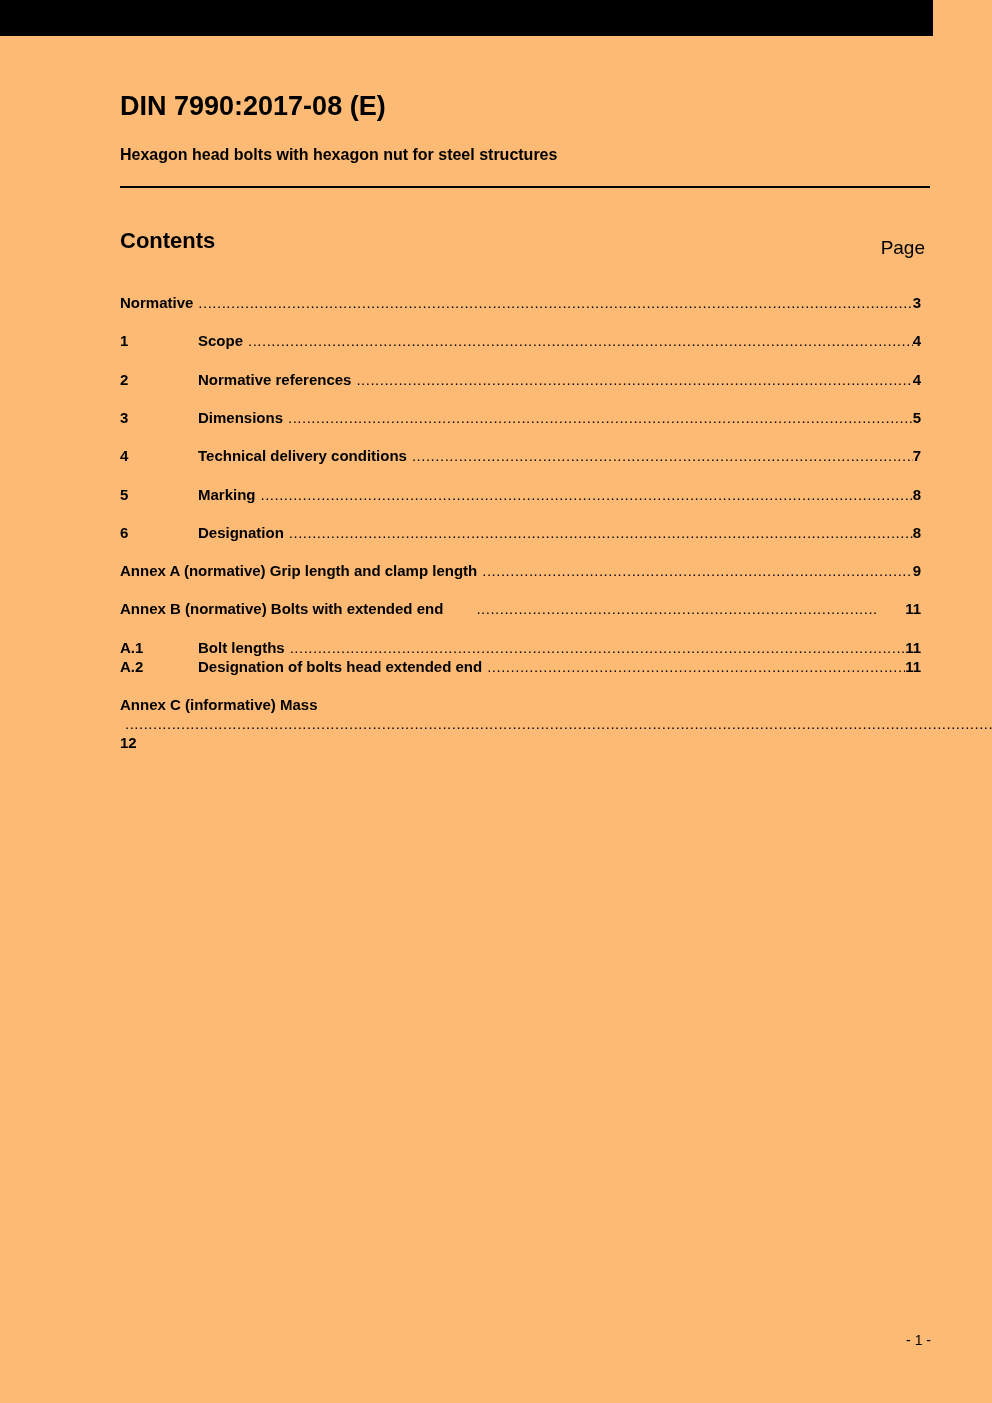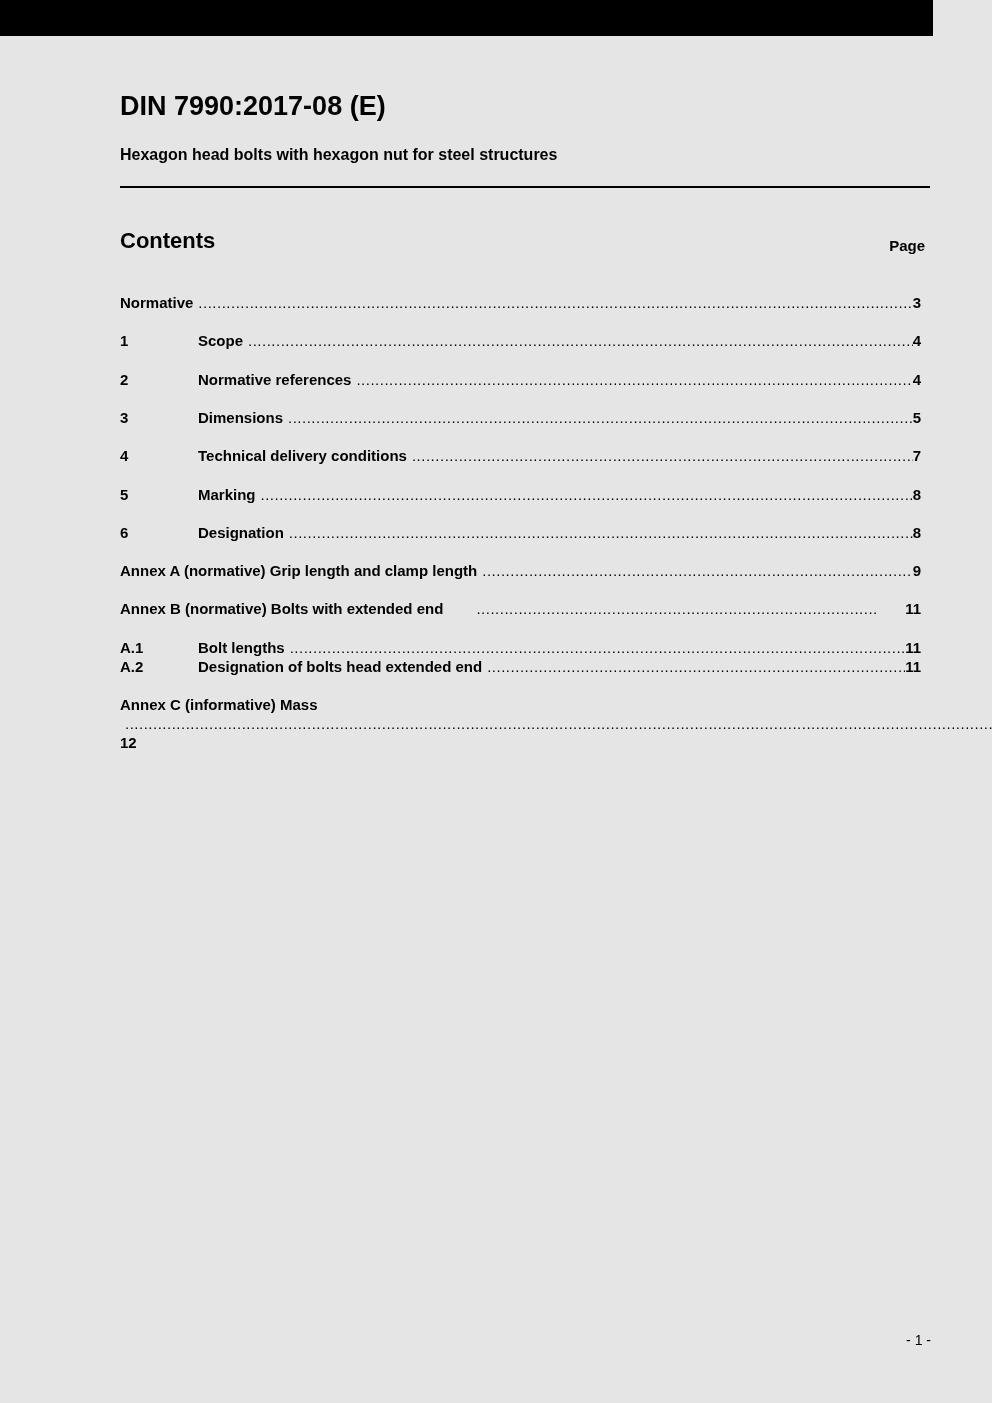--- a/index.html
+++ b/index.html
@@ -4,21 +4,21 @@
 <style>
   html, body {
     margin: 0;
     padding: 0;
     background: #ffffff;
   }
   .page {
     position: relative;
     width: 992px;
     height: 1403px;
-    background: #e5e5e5;
+    background: #fdba74;
     color: #000000;
     font-family: "Liberation Sans", sans-serif;
     overflow: hidden;
   }
   .scan-bar {
     position: absolute;
     left: 0;
     top: 0;
     width: 933px;
     height: 36px;
@@ -55,22 +55,22 @@
     left: 120px;
     top: 228px;
     margin: 0;
     font-size: 22px;
     font-weight: bold;
   }
   .page-label {
     position: absolute;
     right: 67px;
     top: 237px;
-    font-size: 15px;
-    font-weight: bold;
+    font-size: 19px;
+    font-weight: normal;
   }
   .toc-row {
     position: absolute;
     left: 120px;
     width: 801px;
     display: flex;
     align-items: baseline;
     font-size: 15px;
     font-weight: bold;
     white-space: nowrap;

